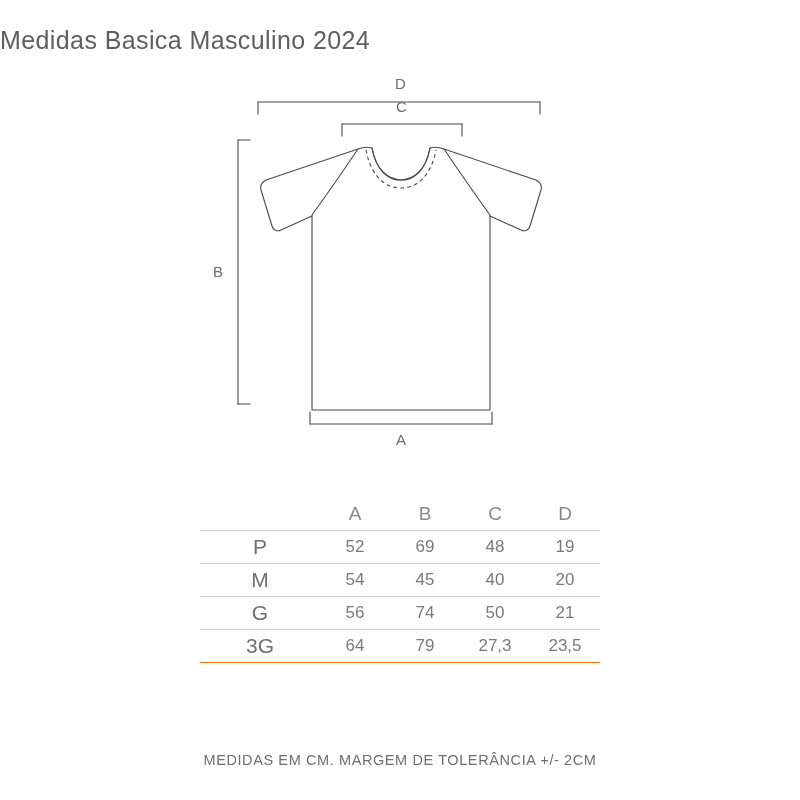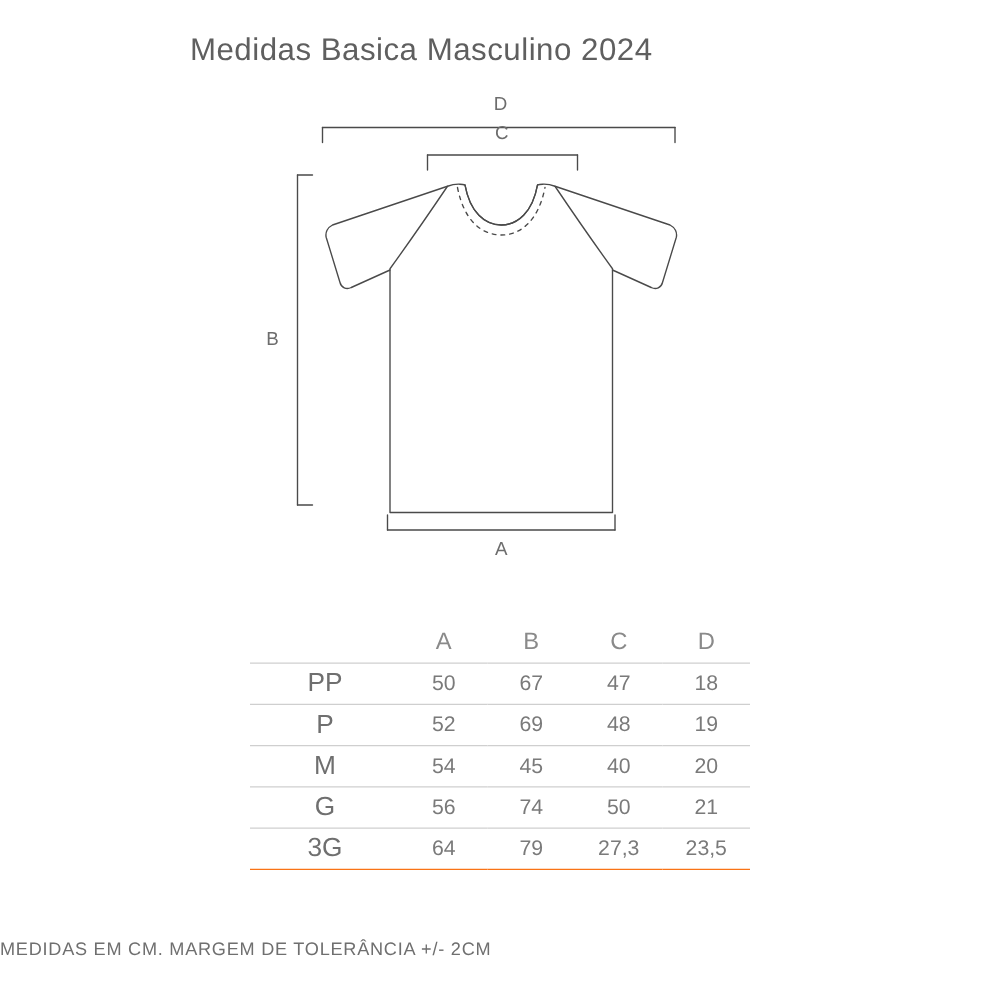--- a/index.html
+++ b/index.html
@@ -15,21 +15,21 @@
     overflow: hidden;
     position: relative;
   }
 
   
   .title {
     position: absolute;
     top: 26px;
     left: 0;
     width: 674px;
-    text-align: center;
+    text-align: left;
     font-size: 25px;
     font-weight: 400;
     letter-spacing: 0.4px;
     color: #5f5f5f;
   }
 
   
   .diagram {
     position: absolute;
     top: 66px;
@@ -88,21 +88,21 @@
     border-bottom: 1px solid #cfcfcf;
   }
   .col-a, .col-b, .col-c, .col-d { width: 70px; }
 
   
   .footnote {
     position: absolute;
     top: 752px;
     left: 0;
     width: 800px;
-    text-align: left;
+    text-align: center;
     font-size: 14.5px;
     letter-spacing: 0.6px;
     color: #6f6f6f;
   }
 </style>
 </head>
 <body>
 
 <div class="title">Medidas Basica Masculino 2024</div>
 
@@ -174,27 +174,20 @@
     <tr>
       <th class="size-col"></th>
       <th class="col-a">A</th>
       <th class="col-b">B</th>
       <th class="col-c">C</th>
       <th class="col-d">D</th>
     </tr>
   </thead>
   <tbody>
     <tr>
-      <td class="size-col">PP</td>
-      <td>50</td>
-      <td>67</td>
-      <td>47</td>
-      <td>18</td>
-    </tr>
-    <tr>
       <td class="size-col">P</td>
       <td>52</td>
       <td>69</td>
       <td>48</td>
       <td>19</td>
     </tr>
     <tr>
       <td class="size-col">M</td>
       <td>54</td>
       <td>45</td>

